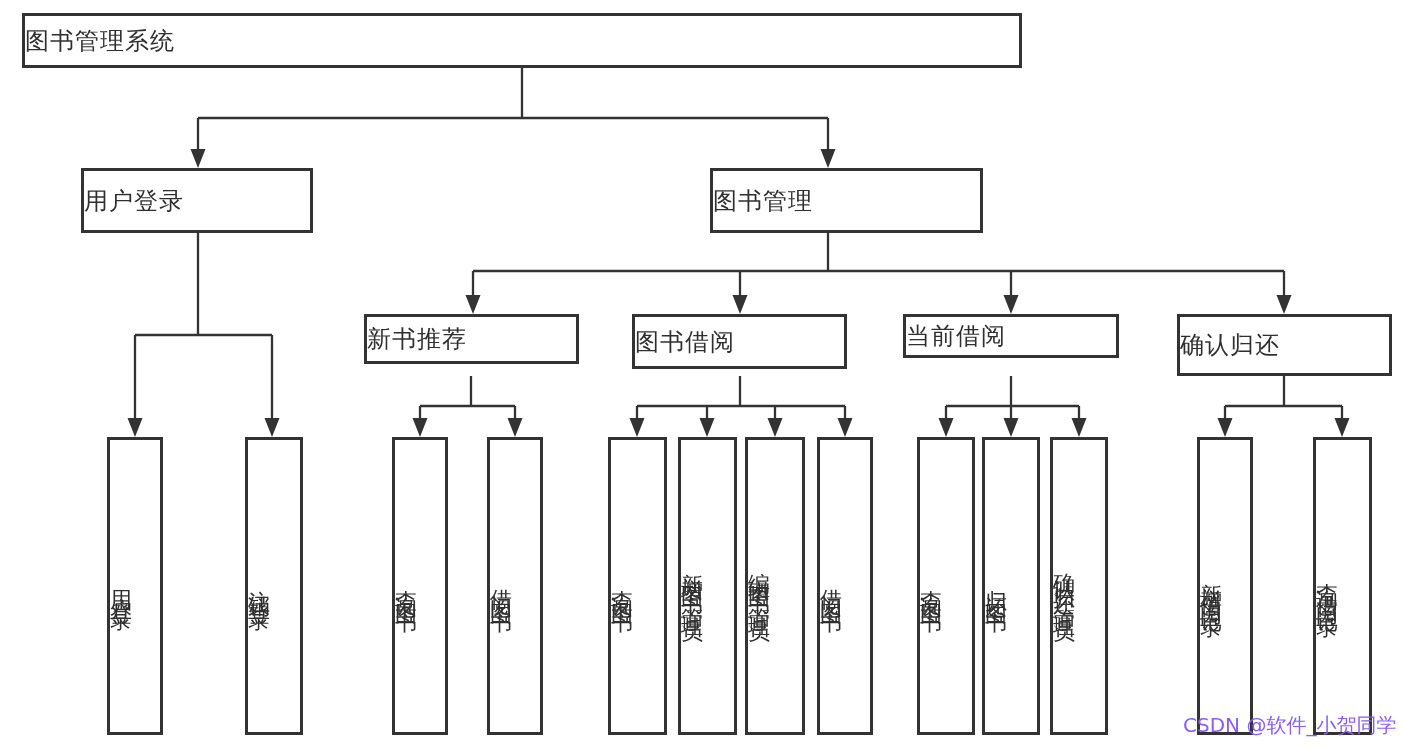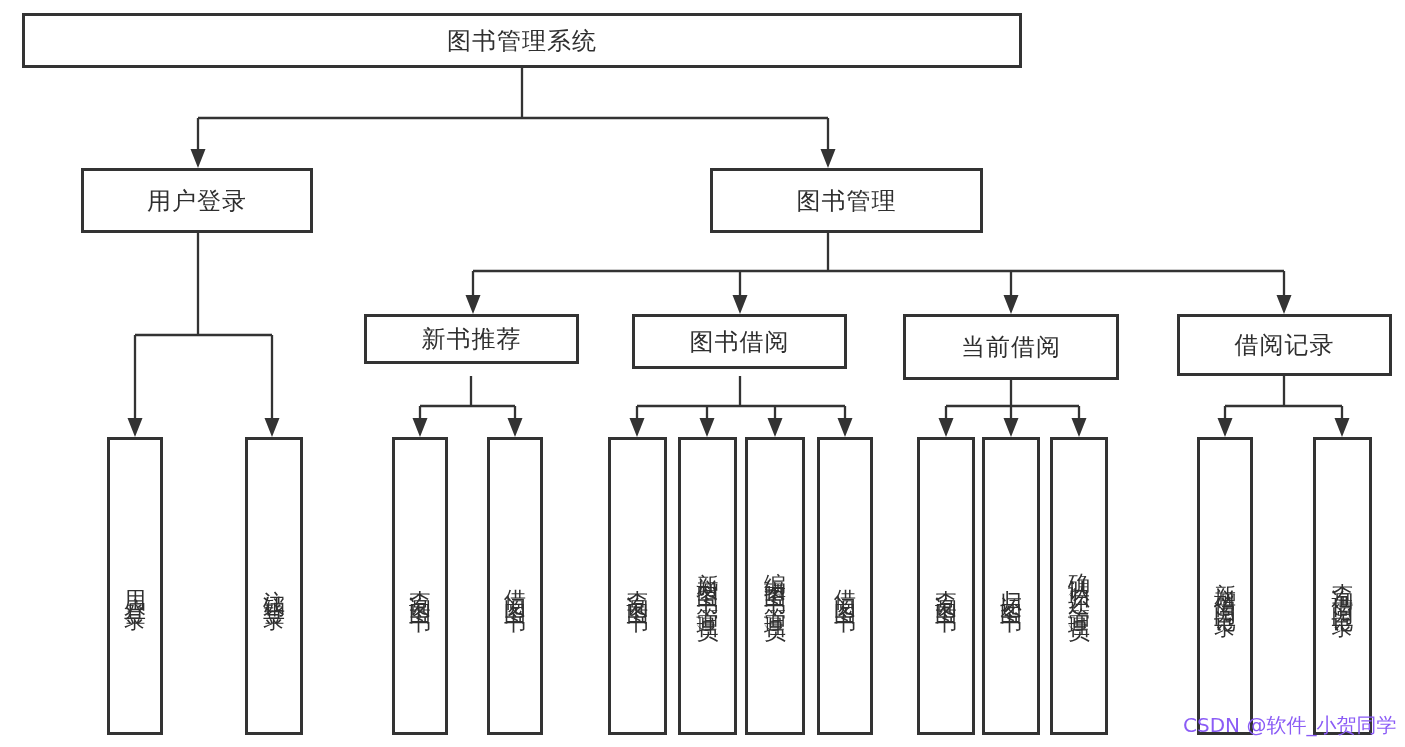--- a/index.html
+++ b/index.html
@@ -31,21 +31,21 @@
     fill: #333333;
     stroke: none;
   }
   .box {
     position: absolute;
     box-sizing: border-box;
     border: 3px solid #333333;
     background: #ffffff;
     display: flex;
     align-items: center;
-    justify-content: center;
+    justify-content: flex-start;
     z-index: 1;
   }
   .hlabel {
     font-size: 24px;
     letter-spacing: 1px;
     white-space: nowrap;
     color: #2f2f2f;
   }
   .vbox {
     top: 437px;
@@ -141,25 +141,25 @@
   <div class="box" style="left:710px;top:168px;width:273px;height:65px">
     <span class="hlabel">图书管理</span>
   </div>
 
   <div class="box" style="left:364px;top:314px;width:215px;height:50px">
     <span class="hlabel">新书推荐</span>
   </div>
   <div class="box" style="left:632px;top:314px;width:215px;height:55px">
     <span class="hlabel">图书借阅</span>
   </div>
-  <div class="box" style="left:903px;top:314px;width:216px;height:66px">
+  <div class="box" style="left:903px;top:314px;width:216px;height:44px">
     <span class="hlabel">当前借阅</span>
   </div>
   <div class="box" style="left:1177px;top:314px;width:215px;height:62px">
-    <span class="hlabel">借阅记录</span>
+    <span class="hlabel">确认归还</span>
   </div>
 
   <div class="box vbox" style="left:107px;width:56px">
     <span class="vtext">用户登录</span>
   </div>
   <div class="box vbox" style="left:245px;width:58px">
     <span class="vtext">注销登录</span>
   </div>
 
   <div class="box vbox" style="left:392px;width:56px">

